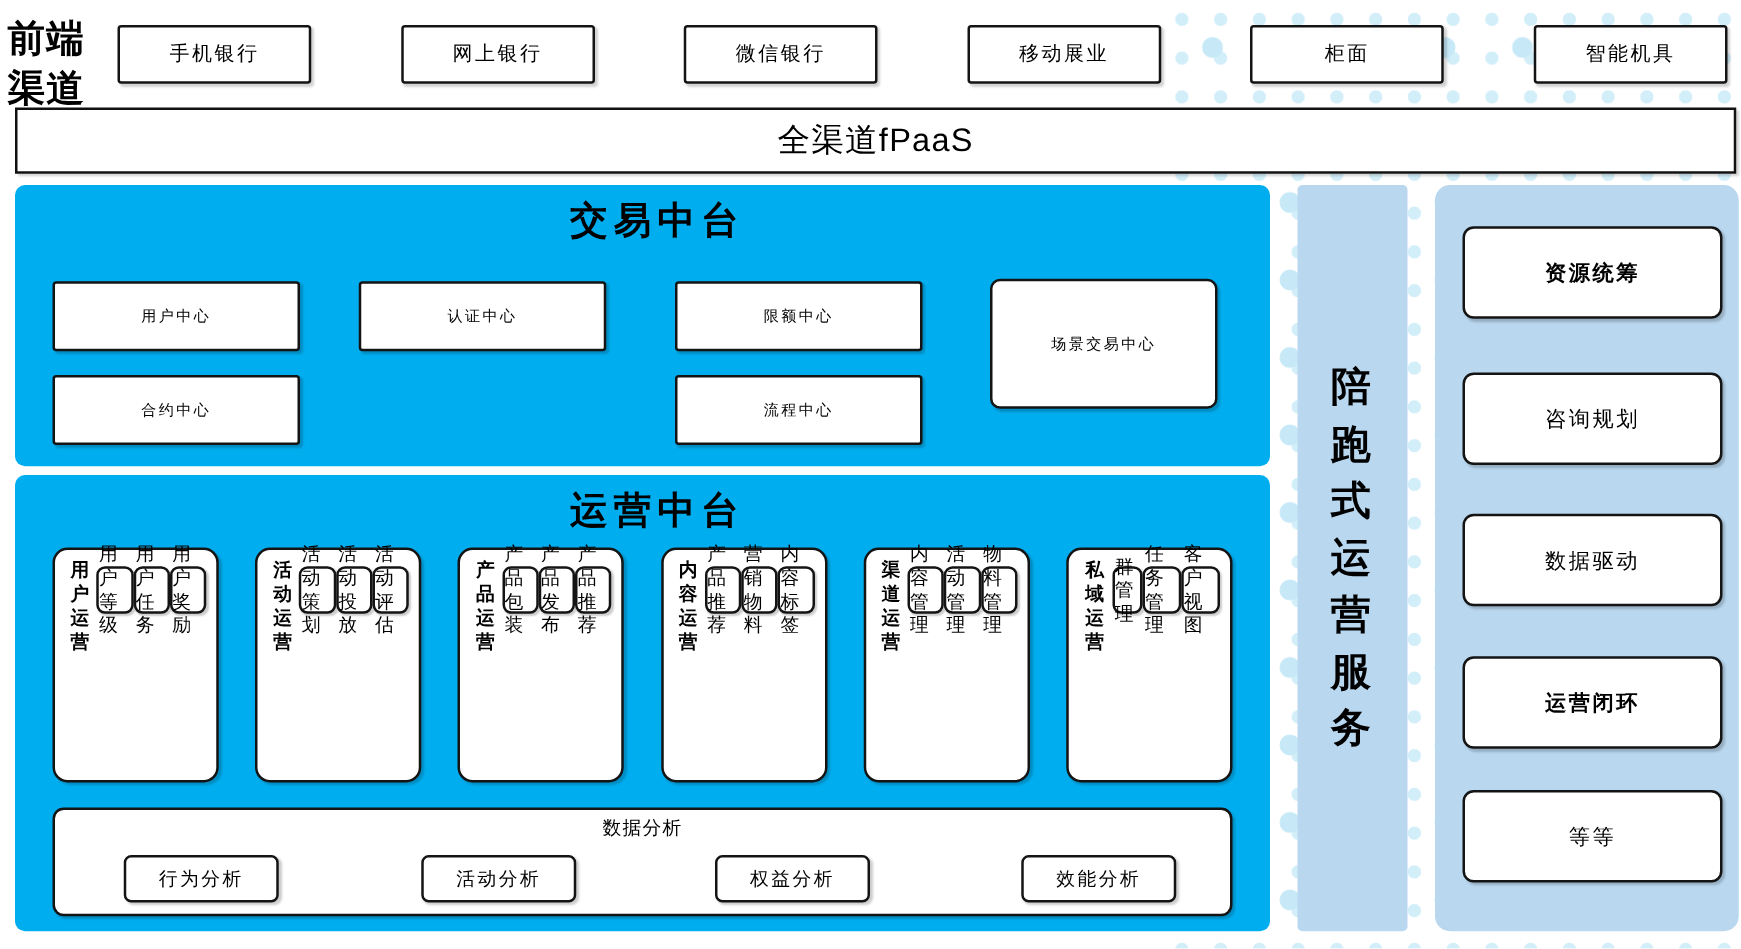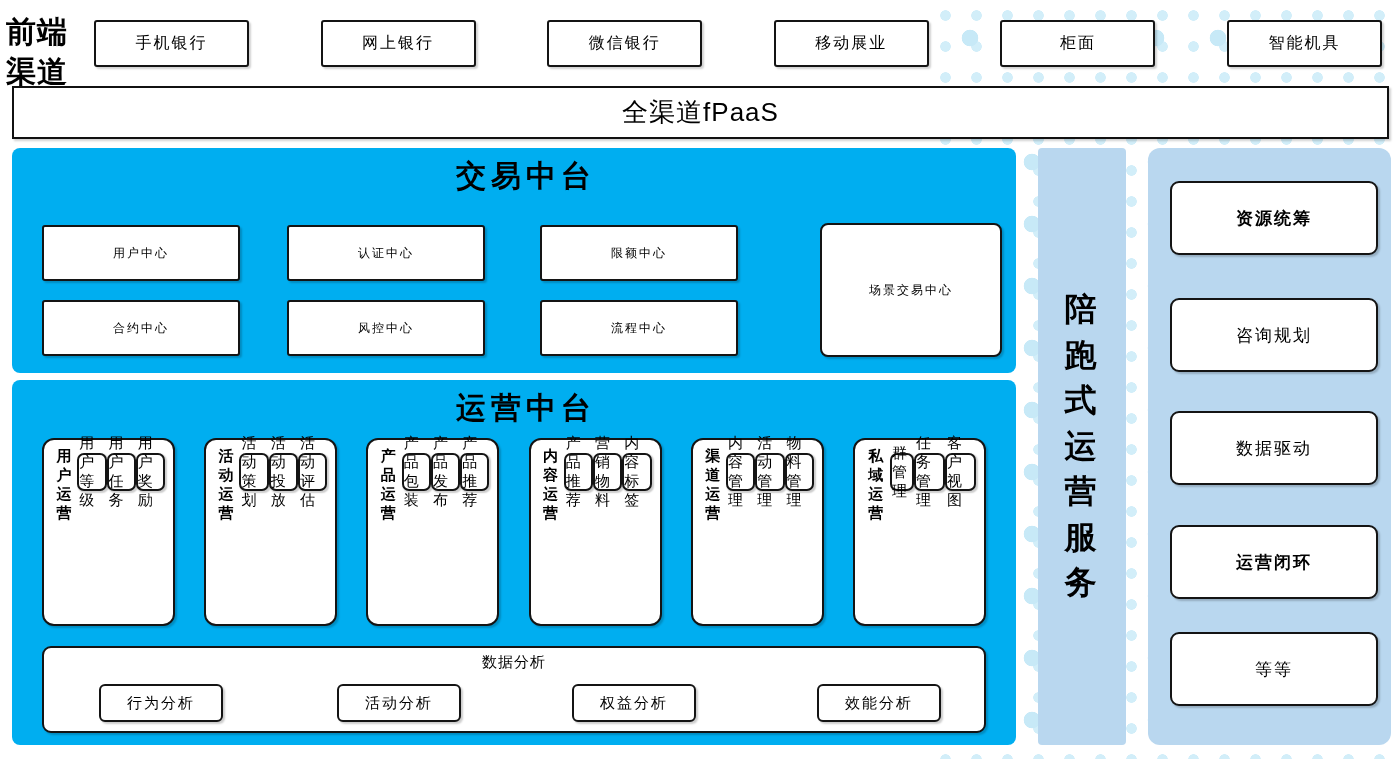--- a/index.html
+++ b/index.html
@@ -55,21 +55,21 @@
   .wbox{
     position:absolute; box-sizing:border-box; background:#fff;
     border:2px solid #141414; border-radius:3px;
     display:flex; align-items:center; justify-content:center;
     font-size:12px; font-weight:500; letter-spacing:2px;
     box-shadow:2px 2px 2px rgba(0,0,0,.2);
   }
   .tbox{width:198px; height:56px;}
   .t-r1{top:77px;} .t-r2{top:152px;}
   .t-c1{left:30px;} .t-c2{left:275px;} .t-c3{left:528px;}
-  .scene{left:808px; top:75px; width:182px; height:134px; border-radius:8px;}
+  .scene{left:780px; top:75px; width:182px; height:104px; border-radius:8px;}
 
   
   .cols{
     position:absolute; left:30px; top:58px; width:944px; height:188px;
     display:flex; justify-content:space-between;
   }
   .col{
     width:133px; box-sizing:border-box; background:#fff;
     border:2px solid #141414; border-radius:12px;
     padding:5px 8px 0; display:flex; flex-direction:row;
@@ -137,21 +137,20 @@
   <div class="z fpaas-bar">
     <span>全渠道fPaaS</span>
   </div>
 
   <section class="z blue-sec trans">
     <div class="sec-title">交易中台</div>
     <div class="wbox tbox t-r1 t-c1">用户中心</div>
     <div class="wbox tbox t-r1 t-c2">认证中心</div>
     <div class="wbox tbox t-r1 t-c3">限额中心</div>
     <div class="wbox tbox t-r2 t-c1">合约中心</div>
-    <div class="wbox tbox t-r2 t-c2">风控中心</div>
     <div class="wbox tbox t-r2 t-c3">流程中心</div>
     <div class="wbox scene">场景交易中心</div>
   </section>
 
   <section class="z blue-sec ops">
     <div class="sec-title">运营中台</div>
 
     <div class="cols">
       <div class="col">
         <div class="col-h">用户运营</div>

